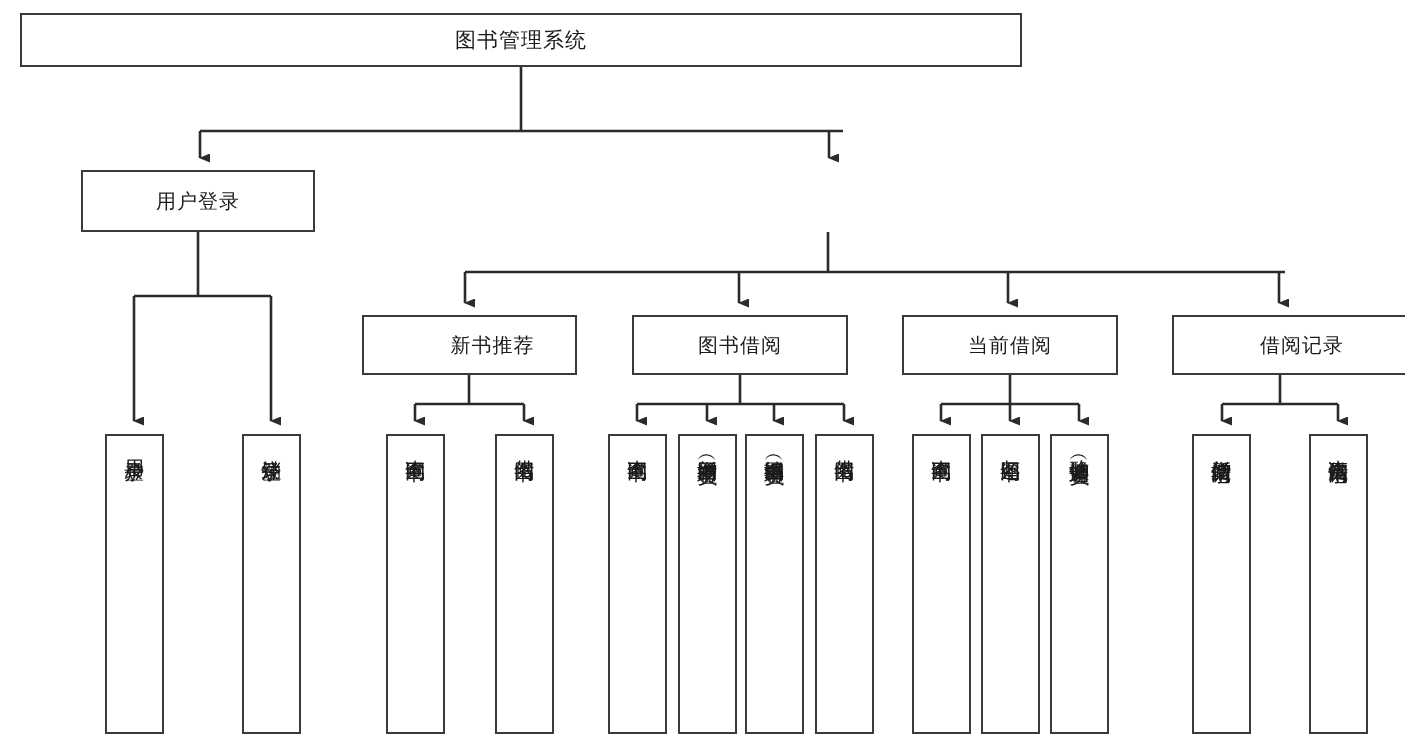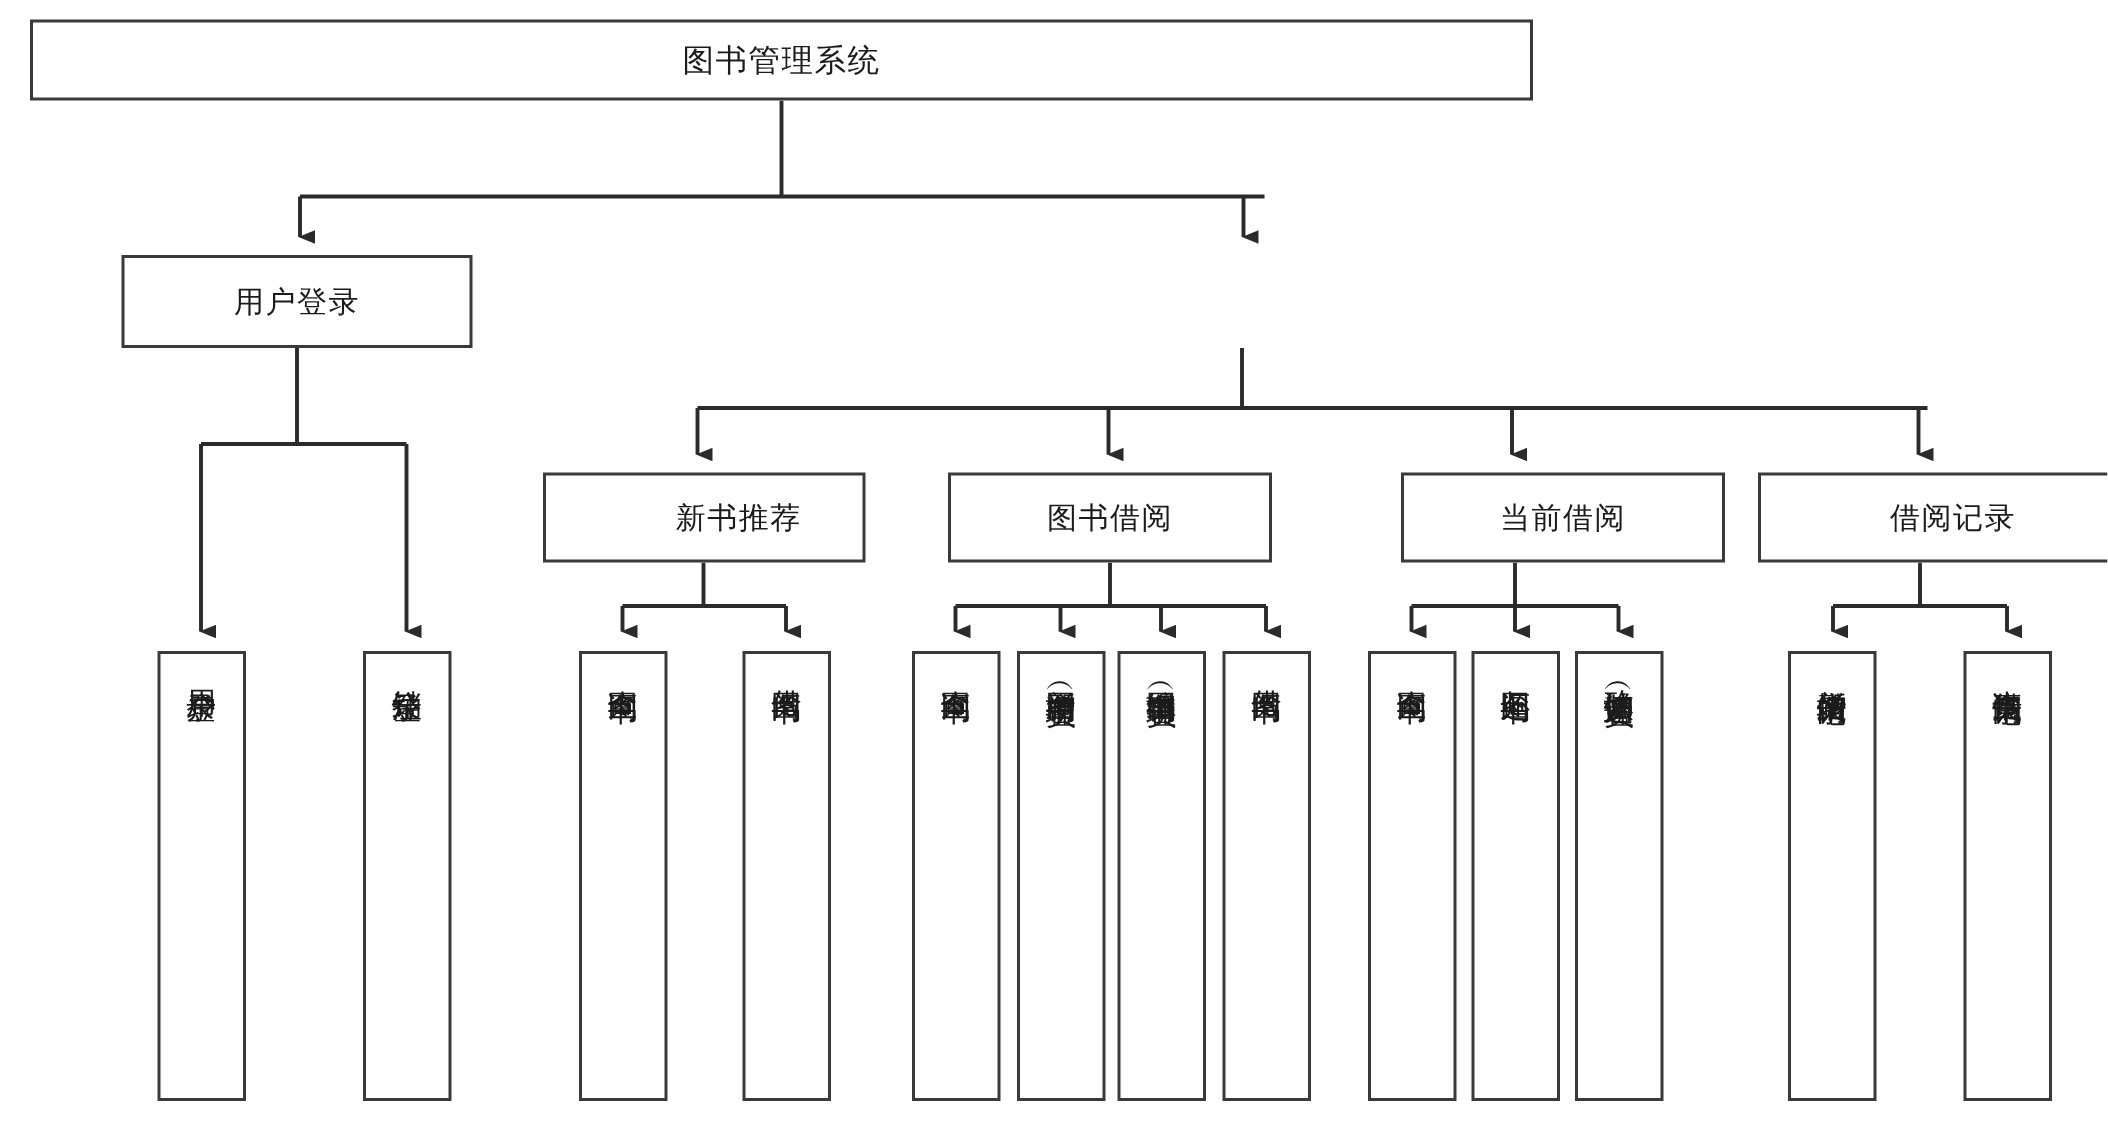--- a/index.html
+++ b/index.html
@@ -134,21 +134,21 @@
   <div class="node level2" style="left:81px; top:170px; width:234px; height:62px;">
     <span class="htext">用户登录</span>
   </div>
 
   <div class="node level3" style="left:362px; top:315px; width:215px; height:60px;padding-left:46px;">
     <span class="htext">新书推荐</span>
   </div>
   <div class="node level3" style="left:632px; top:315px; width:216px; height:60px;">
     <span class="htext">图书借阅</span>
   </div>
-  <div class="node level3" style="left:902px; top:315px; width:216px; height:60px;margin-left:32px;">
+  <div class="node level3" style="left:902px; top:315px; width:216px; height:60px;">
     <span class="htext">当前借阅</span>
   </div>
   <div class="node level3" style="left:1172px; top:315px; width:260px; height:60px;">
     <span class="htext">借阅记录</span>
   </div>
 
   <div class="node leaf" style="left:105px; top:434px; width:59px; height:300px;">
     <span class="vtext">用户登录</span>
   </div>
   <div class="node leaf" style="left:242px; top:434px; width:59px; height:300px;">

